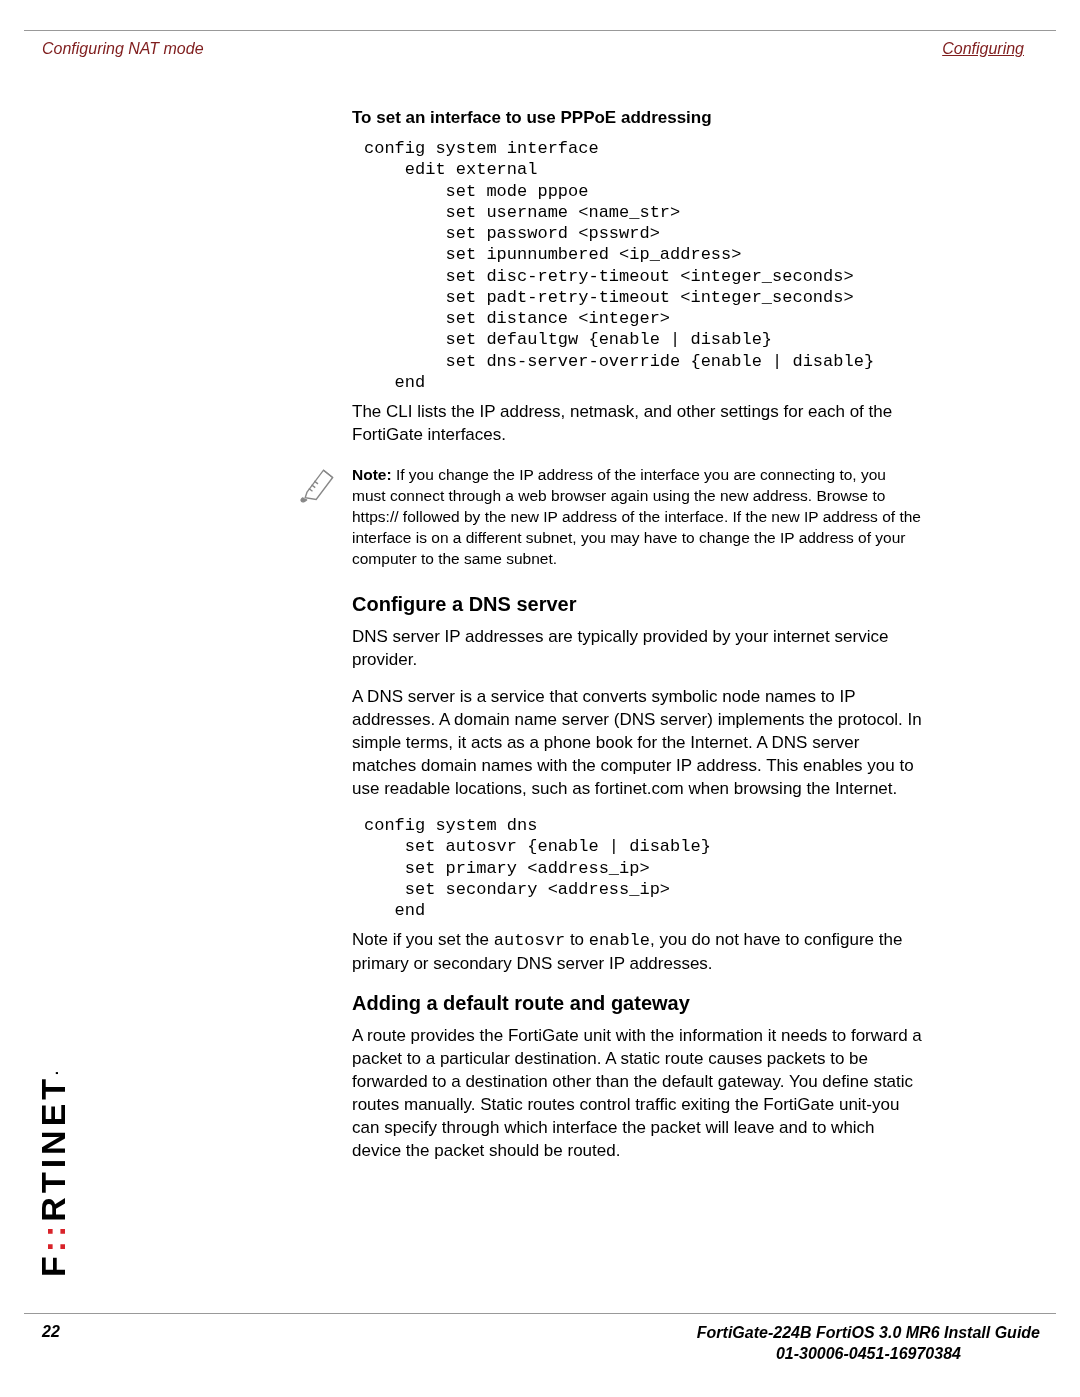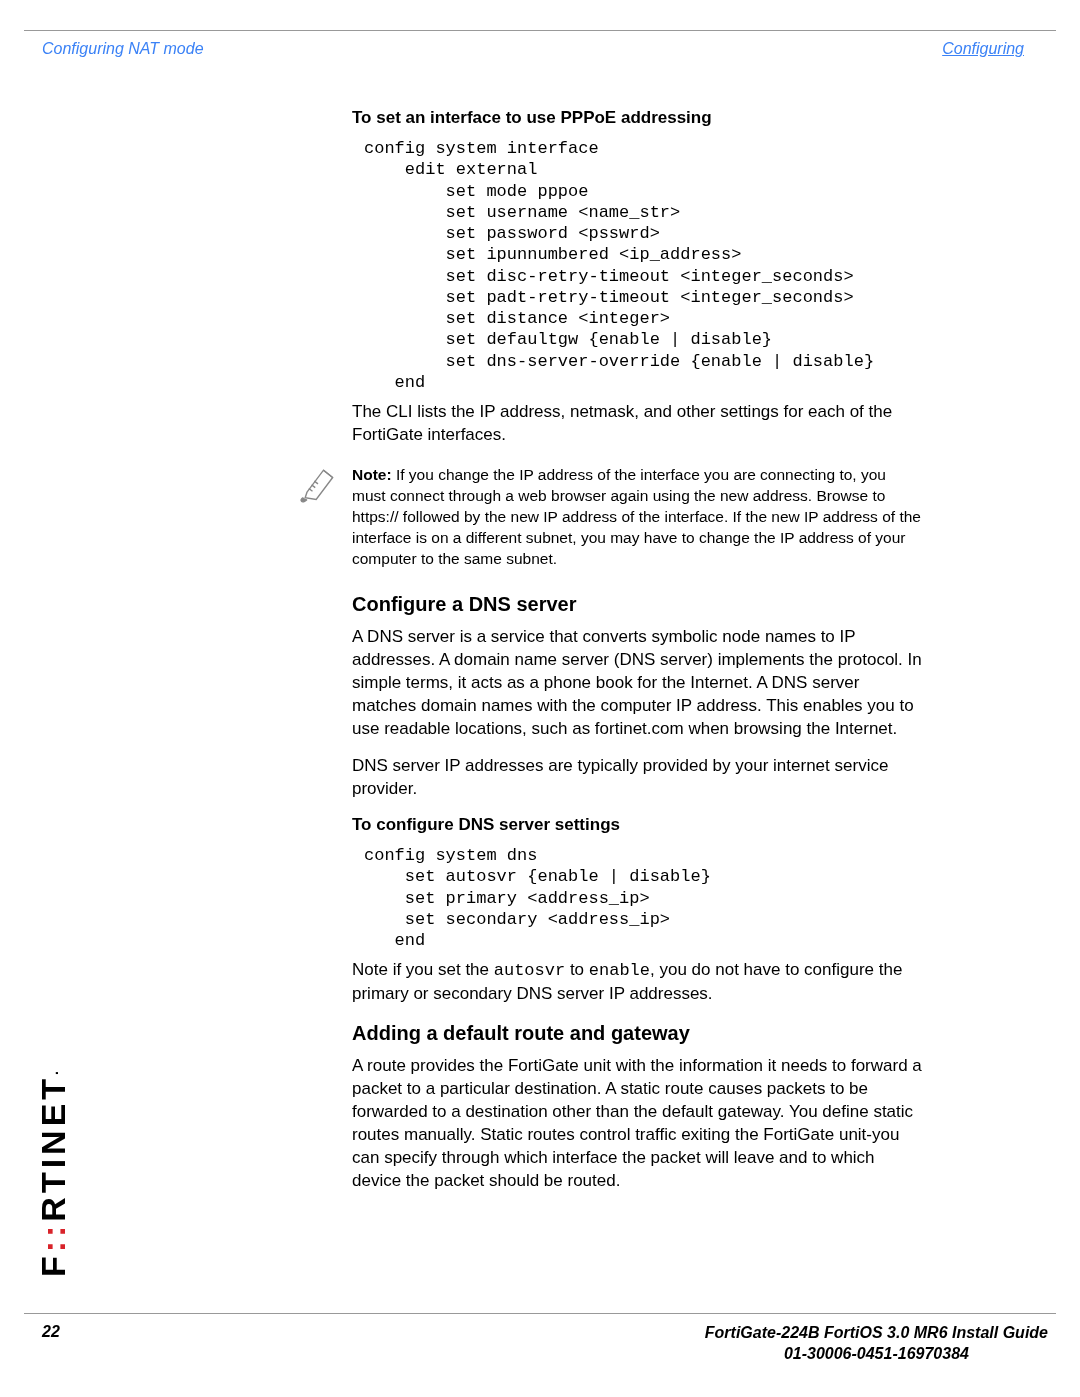--- a/index.html
+++ b/index.html
@@ -28,21 +28,21 @@
     bottom: 83px;
     left: 24px;
     right: 24px;
     border-top: 1px solid #999;
   }
   .header-left, .header-right {
     position: absolute;
     top: 40px;
     font-style: italic;
     font-size: 16px;
-    color: #3b82f6;
+    color: #7f1d1d;
   }
   .header-left { left: 42px; }
   .header-right { right: 56px; text-decoration: underline; }
 
   .content {
     position: absolute;
     top: 108px;
     left: 308px;   
     width: 570px;  
     margin-left: 44px;
@@ -106,21 +106,21 @@
     letter-spacing: 4px;
     line-height: 1;
   }
   .side-logo .red { color: #d8232a; }
   .side-logo .blk { color: #000; }
 
   .footer {
     position: absolute;
     bottom: 32px;
     left: 42px;
-    right: 32px;
+    right: 40px;
     font-size: 16px;
   }
   .footer .pnum {
     font-weight: bold;
     font-style: italic;
   }
   .footer .ftext {
     float: right;
     text-align: center;
     font-style: italic;
@@ -163,23 +163,22 @@
           <path d="M14 30 L18 33 M17 26 L21 29 M20 22 L24 25"></path>
           <path d="M8 40 C8 40 4 42 6 44 C8 46 12 42 12 42" fill="#888"></path>
         </g>
       </svg>
       <p>
         <b class="notelabel">Note:</b><span> If you change the IP address of the interface you are connecting to, you must connect through a web browser again using the new address. Browse to https:// followed by the new IP address of the interface. If the new IP address of the interface is on a different subnet, you may have to change the IP address of your computer to the same subnet.</span>
       </p>
     </div>
 
     <h3 class="section">Configure a DNS server</h3>
+    <p class="body">DNS server IP addresses are typically provided by your internet service provider.</p>
     <p class="body">A DNS server is a service that converts symbolic node names to IP addresses. A domain name server (DNS server) implements the protocol. In simple terms, it acts as a phone book for the Internet. A DNS server matches domain names with the computer IP address. This enables you to use readable locations, such as fortinet.com when browsing the Internet.</p>
-    <p class="body">DNS server IP addresses are typically provided by your internet service provider.</p>
-    <h4 class="proc-title">To configure DNS server settings</h4>
     <pre class="code">config system dns
     set autosvr {enable | disable}
     set primary &lt;address_ip&gt;
     set secondary &lt;address_ip&gt;
    end</pre>
     <p class="body">
       <span>Note if you set the </span><span class="mono">autosvr</span><span> to </span><span class="mono">enable</span><span>, you do not have to configure the primary or secondary DNS server IP addresses.</span>
     </p>
 
     <h3 class="section">Adding a default route and gateway</h3>

